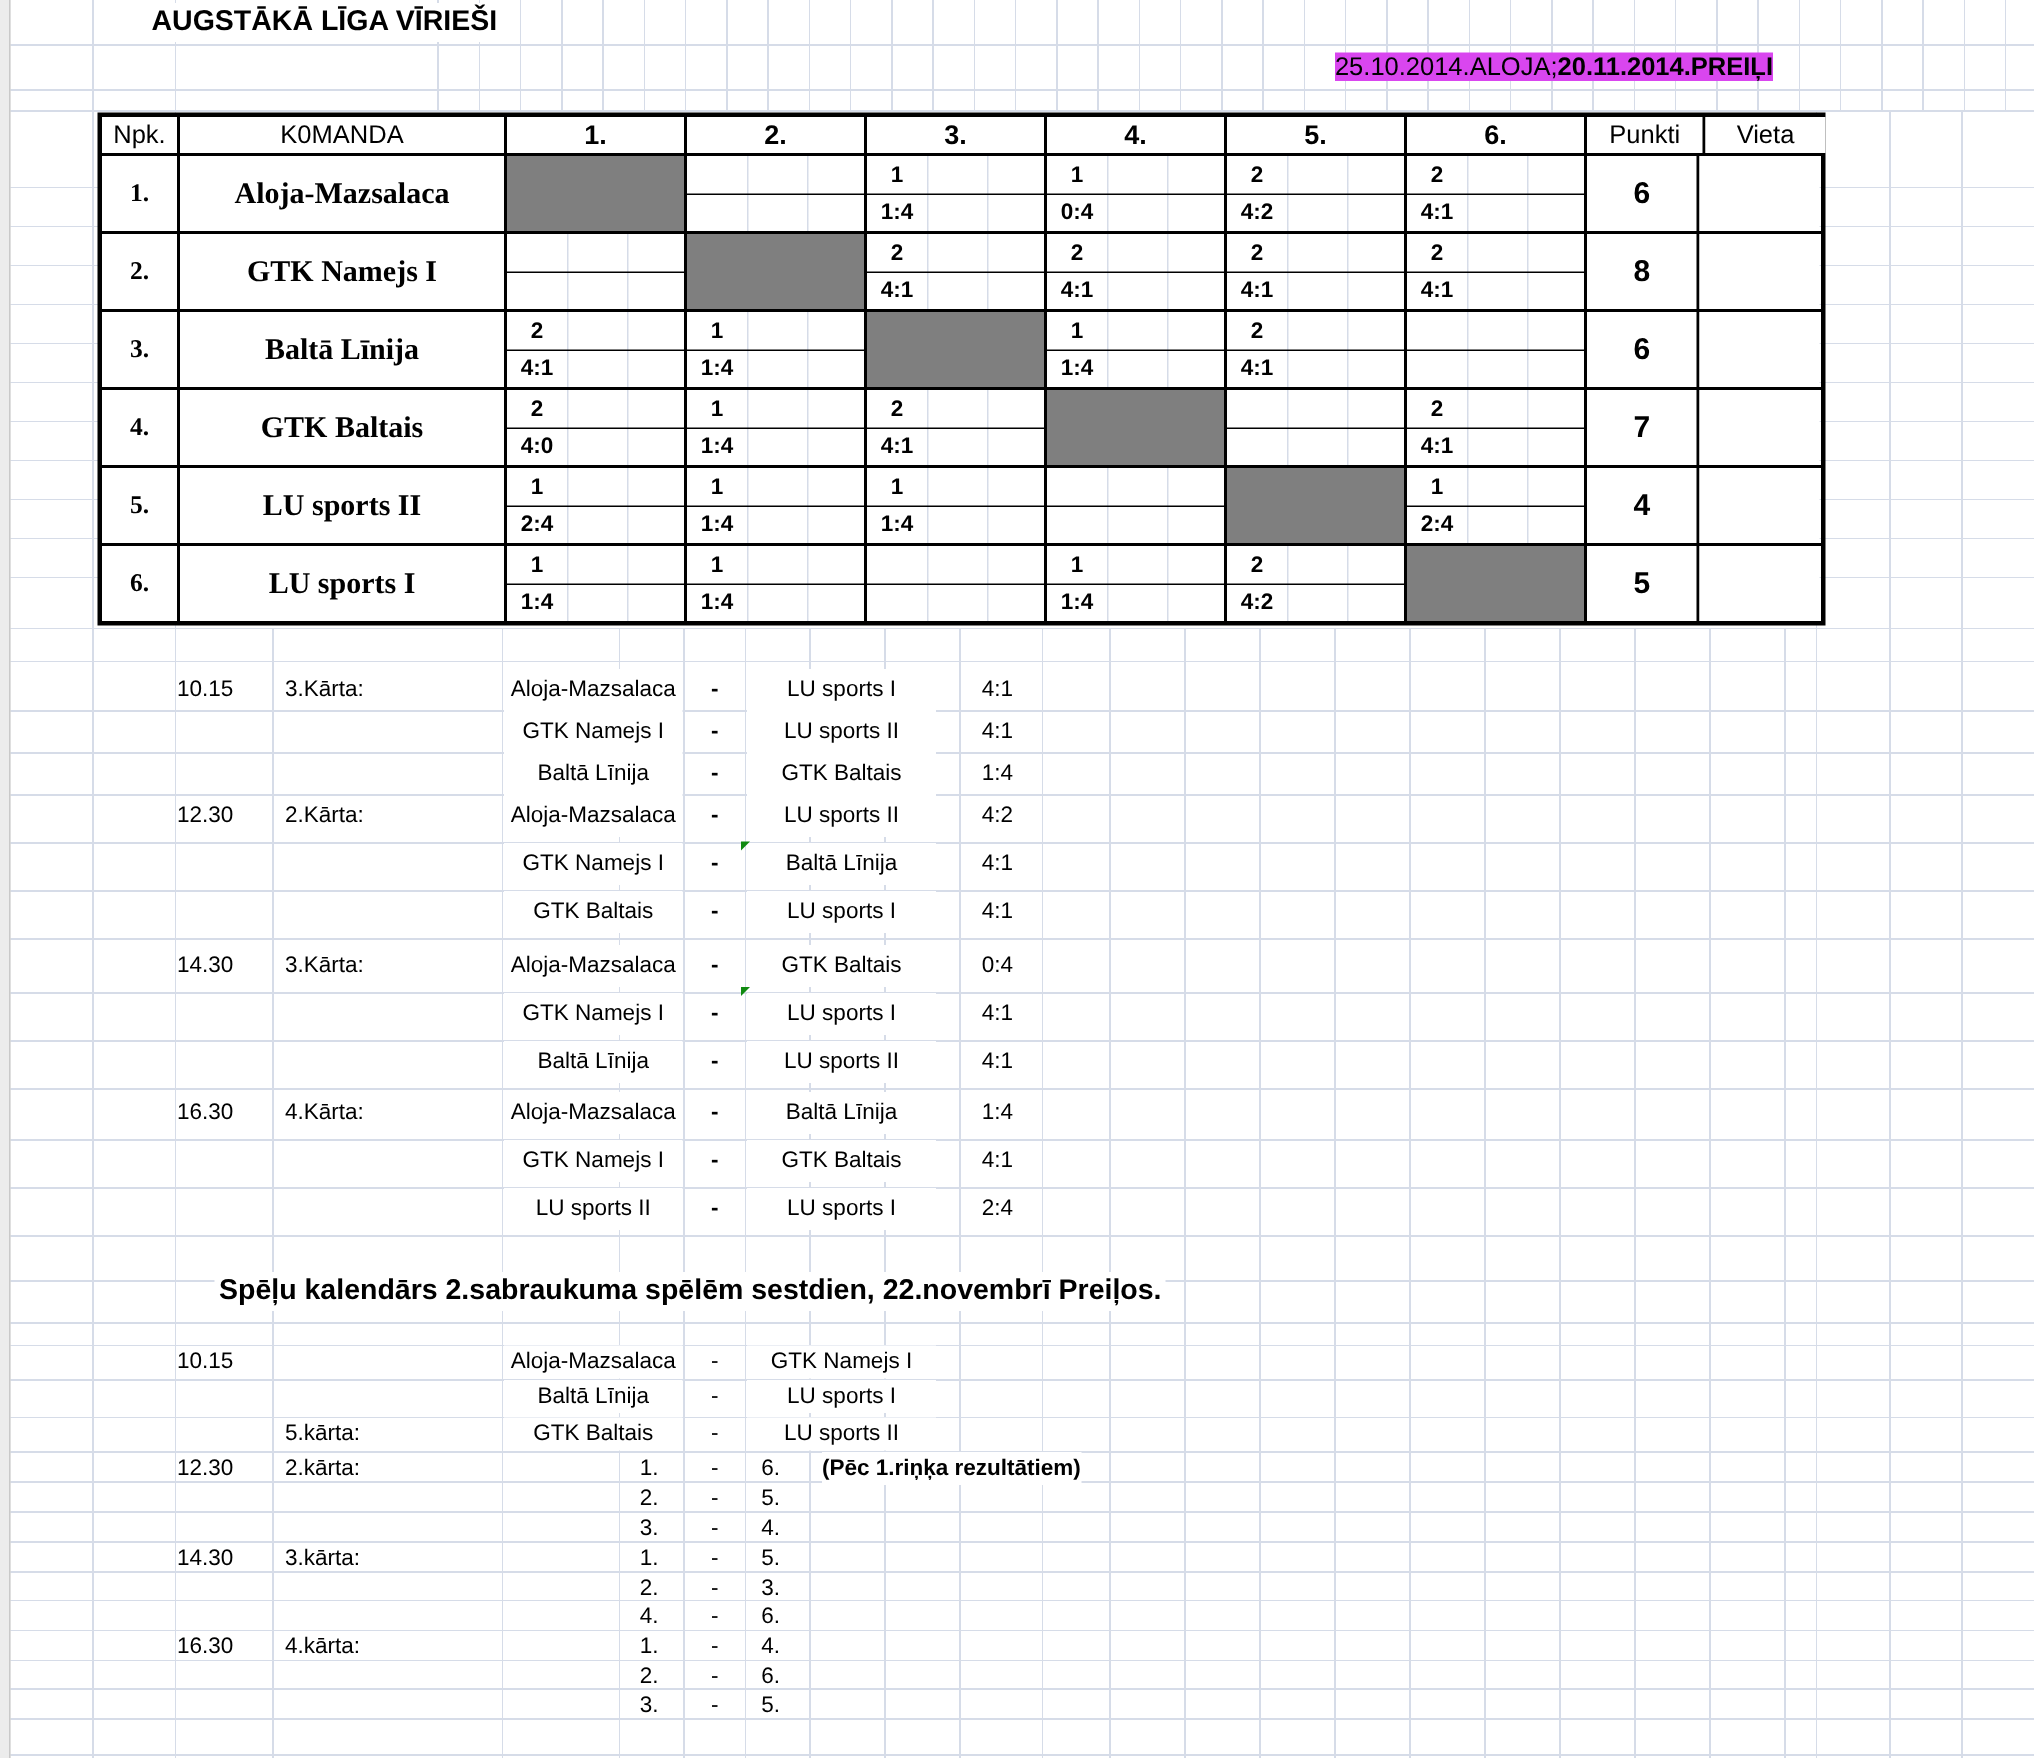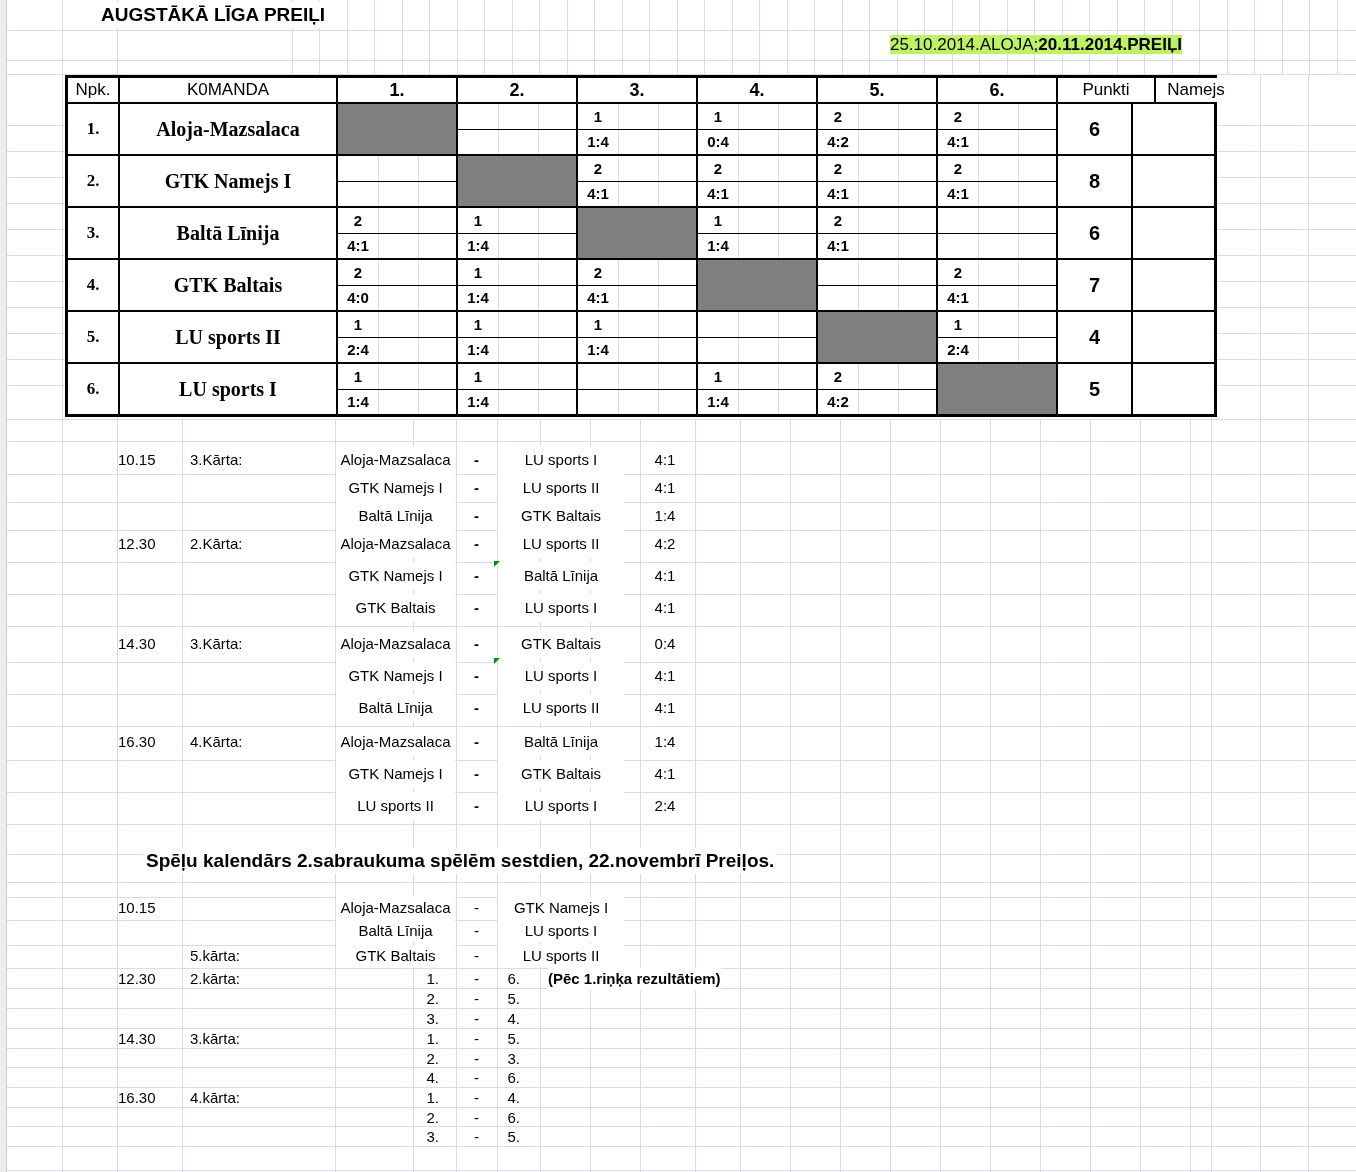--- a/index.html
+++ b/index.html
@@ -2,21 +2,21 @@
 <html><head>
 <meta charset="utf-8">
 <style>
   html,body{margin:0;padding:0;background:#fff;}
   #canvas{position:relative;width:1356px;height:1172px;background:#fff;overflow:hidden;
           font-family:"Liberation Sans",sans-serif;color:#000;}
   #gridlines{position:absolute;left:0;top:0;z-index:0;}
   #rowstrip{position:absolute;left:0;top:0;width:6px;height:1172px;background:#ececec;border-right:1px solid #c9c9c9;z-index:1;}
   #title{position:absolute;left:97px;top:2px;font-size:19px;font-weight:bold;line-height:26px;z-index:2;background:#fff;padding:0 4px;white-space:nowrap;}
   #dateline{position:absolute;left:700px;top:33px;width:482px;text-align:right;font-size:17px;line-height:24px;z-index:2;white-space:nowrap;}
-  #dateline span{background:#bef264;}
+  #dateline span{background:#d946ef;}
   #dateline .b{font-weight:bold;}
 
   
   #league-table{position:absolute;left:65px;top:75px;width:1146px;border:3px solid #000;z-index:2;box-sizing:content-box;}
   .t-row{display:flex;border-bottom:2px solid #000;}
   .t-row:last-child{border-bottom:none;}
   .t-cell{flex:0 0 auto;box-sizing:border-box;border-right:2px solid #000;position:relative;background:#fff;overflow:hidden;}
   .t-cell:last-child{border-right:none;}
   .t-head .t-cell{height:24px;line-height:24px;text-align:center;font-size:17px;}
   .t-head .rnd{font-weight:bold;font-size:18px;}
@@ -165,36 +165,36 @@
       <line x1="0" x2="1356" y1="1048" y2="1048" stroke="#d6dce8" stroke-width="1"></line>
       <line x1="0" x2="1356" y1="1067" y2="1067" stroke="#d6dce8" stroke-width="1"></line>
       <line x1="0" x2="1356" y1="1087" y2="1087" stroke="#d6dce8" stroke-width="1"></line>
       <line x1="0" x2="1356" y1="1107" y2="1107" stroke="#d6dce8" stroke-width="1"></line>
       <line x1="0" x2="1356" y1="1126" y2="1126" stroke="#d6dce8" stroke-width="1"></line>
       <line x1="0" x2="1356" y1="1146" y2="1146" stroke="#d6dce8" stroke-width="1"></line>
       <line x1="0" x2="1356" y1="1170" y2="1170" stroke="#d6dce8" stroke-width="1"></line>
     </svg>
   <div id="rowstrip"></div>
 
-  <div id="title">AUGSTĀKĀ LĪGA PREIĻI</div>
+  <div id="title">AUGSTĀKĀ LĪGA VĪRIEŠI</div>
 
   <div id="dateline"><span>25.10.2014.ALOJA;</span><span class="b">20.11.2014.PREIĻI</span></div>
 
   <div id="league-table">
       <div class="t-row t-head">
         <div class="t-cell " style="width: 52px;">Npk.</div>
         <div class="t-cell " style="width: 218px;">K0MANDA</div>
         <div class="t-cell rnd" style="width: 120px;">1.</div>
         <div class="t-cell rnd" style="width: 120px;">2.</div>
         <div class="t-cell rnd" style="width: 120px;">3.</div>
         <div class="t-cell rnd" style="width: 120px;">4.</div>
         <div class="t-cell rnd" style="width: 120px;">5.</div>
         <div class="t-cell rnd" style="width: 120px;">6.</div>
-        <div class="t-cell " style="width: 98px;">Punkti</div>
-        <div class="t-cell " style="width: 80px;">Namejs</div>
+        <div class="t-cell " style="width: 79px;">Punkti</div>
+        <div class="t-cell " style="width: 80px;">Vieta</div>
       </div>
       <div class="t-row t-body">
         <div class="t-cell c-npk" style="width: 52px;">1.</div>
         <div class="t-cell c-team" style="width: 218px;">Aloja-Mazsalaca</div>
         <div class="t-cell c-res gray" style="width: 120px;"></div>
         <div class="t-cell c-res" style="width: 120px;">
           <div class="divider"></div>
         </div>
         <div class="t-cell c-res" style="width: 120px;">
           <div class="divider"></div>

